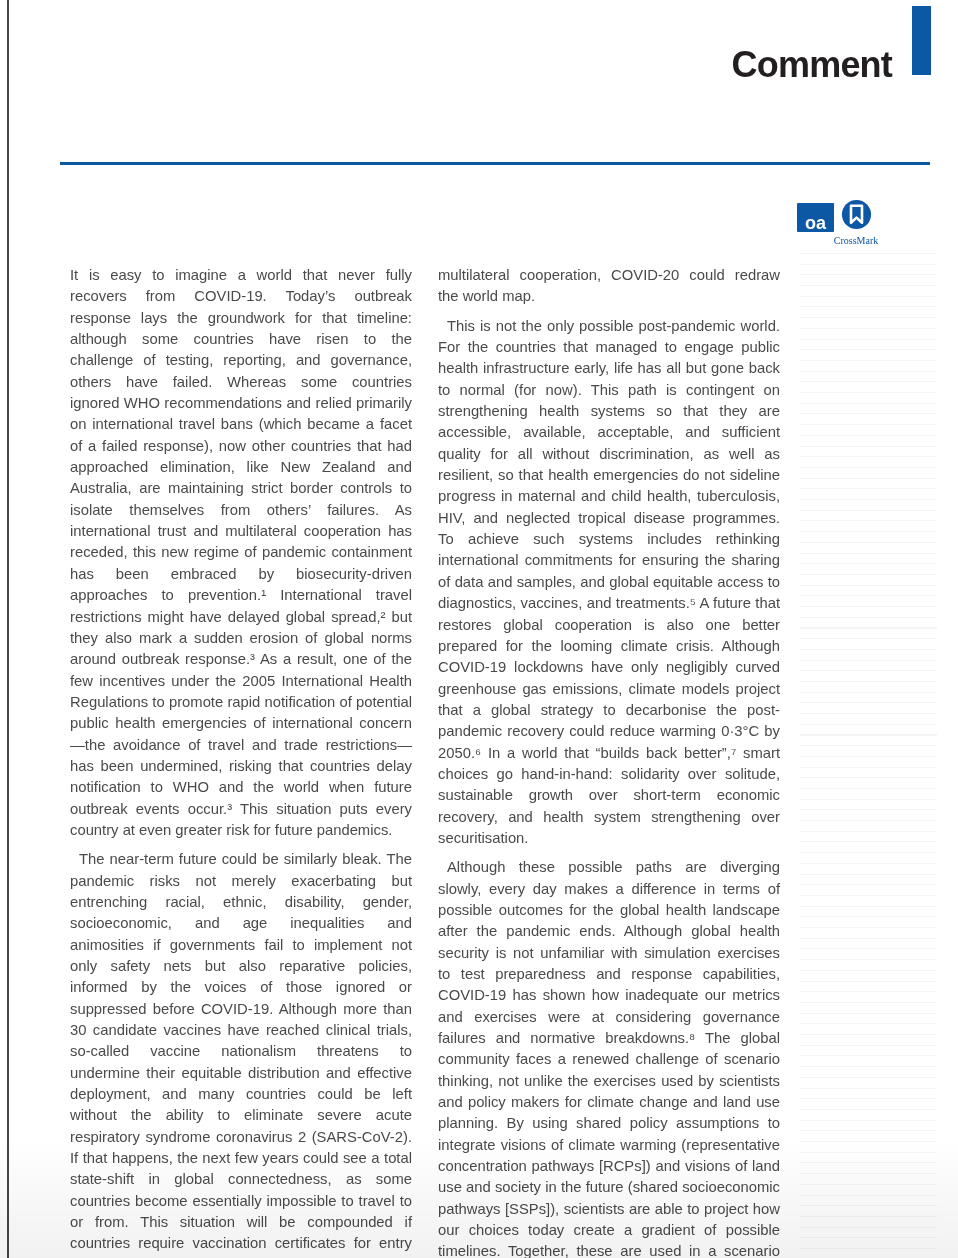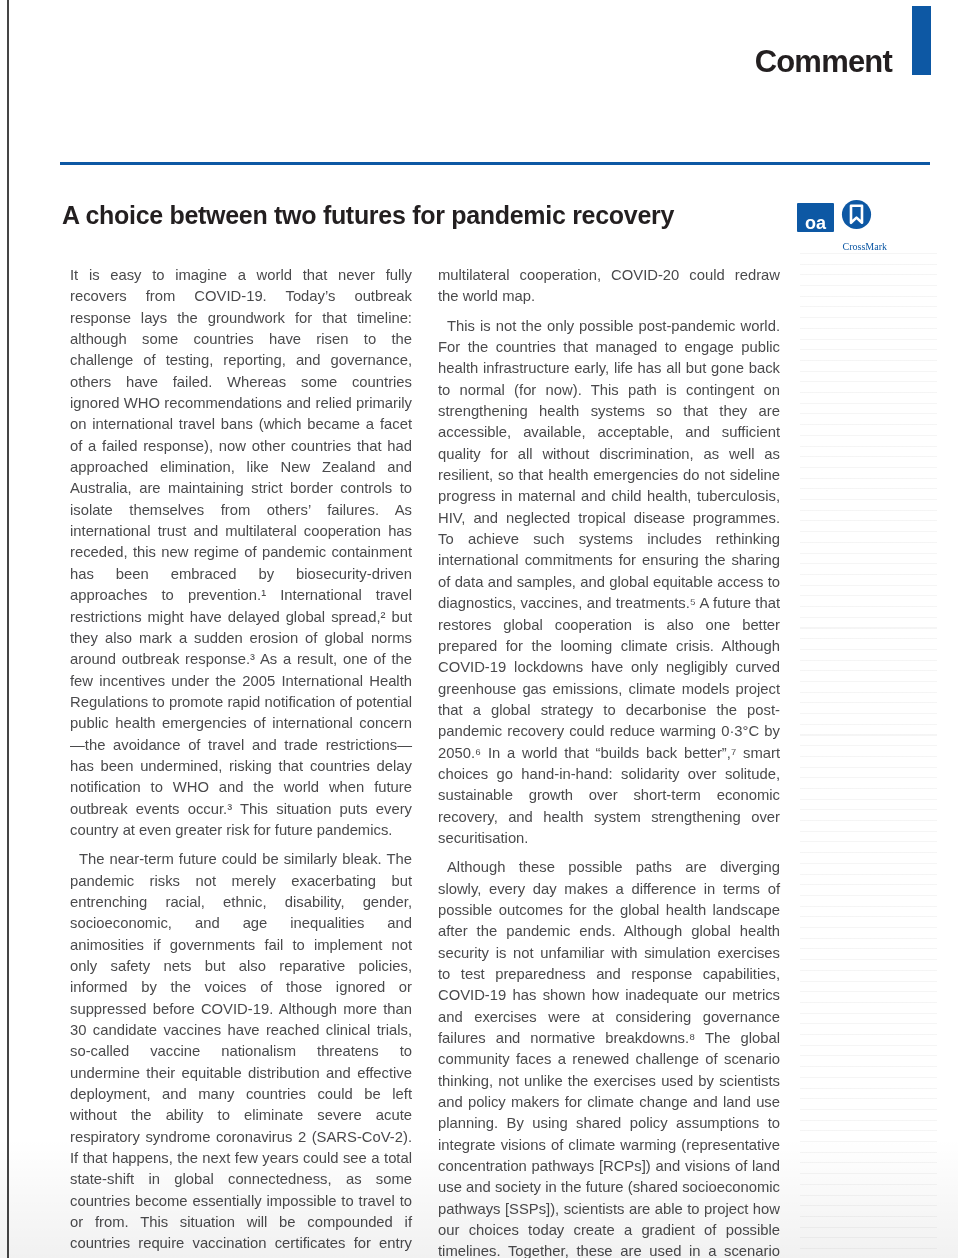--- a/index.html
+++ b/index.html
@@ -3,21 +3,21 @@
 <meta charset="utf-8">
 <style>
   html,body { margin:0; padding:0; background:#ffffff; }
   .page {
     position:relative; width:958px; height:1258px; background:#ffffff;
     overflow:hidden; font-family:"Liberation Sans","DejaVu Sans",sans-serif;
   }
   .edge-line { position:absolute; left:7px; top:0; width:2px; height:1258px; background:var(--edge,#454545); }
 
   .section-title {
-    position:absolute; top:44px; right:66px; font-size:31px; font-weight:700;
+    position:absolute; top:44px; right:66px; font-size:36px; font-weight:700;
     letter-spacing:-0.8px; color:var(--title,#231f20);
   }
   .corner-block { position:absolute; top:6px; right:27px; width:19px; height:69px; background:var(--accent,#0d58a4); }
 
   .rule { position:absolute; top:162px; left:60px; width:870px; height:3px; background:var(--accent,#0d58a4); }
 
   .title {
     position:absolute; top:201px; left:62px; width:700px; margin:0;
     font-size:25px; font-weight:700; letter-spacing:-0.3px; color:var(--title,#231f20);
   }
@@ -26,23 +26,22 @@
     position:absolute; left:797px; top:203px; width:37px; height:29px;
     background:var(--accent,#0d58a4); color:#ffffff; text-align:center;
     border-radius:1px; cursor:pointer;
   }
   .oa-abbr { display:block; font-size:18px; font-weight:700; line-height:17px; margin-top:12px; }
   .oa-label { display:block; font-size:4.5px; font-weight:700; letter-spacing:0.9px; line-height:6px; }
 
   .crossmark { position:absolute; left:825px; top:199px; width:62px; text-align:center; cursor:pointer; }
   .crossmark svg { display:block; margin:0 auto; }
   .crossmark-label {
-    display:block; margin-top:11px; font-size:10px; color:var(--accent,#0d58a4);
+    display:block; margin-top:5px; font-size:10px; color:var(--accent,#0d58a4);
     font-family:"Liberation Serif","DejaVu Serif",serif;
-    text-align:right;
   }
 
   .col {
     position:absolute; top:257px; width:358px; height:1001px; overflow:hidden;
     font-size:14.8px; line-height:21.35px; text-align:justify;
     color:var(--text,#4a4a4c);
   }
   .col-left { left:62px; }
   .col-right { left:430px; }
   .col p { margin:8px; padding:0; }
@@ -66,21 +65,20 @@
 
 <div class="page">
 
   <div class="edge-line"></div>
 
   <span class="section-title">Comment</span>
   <div class="corner-block"></div>
 
   <div class="rule"></div>
 
-  <h1 class="title">A choice between two futures for pandemic recovery</h1>
 
   <div class="oa-badge">
     <span class="oa-abbr">oa</span>
     <span class="oa-label">OPEN ACCESS</span>
   </div>
 
   <div class="crossmark">
     <span>
       <svg width="31" height="31" viewBox="0 0 31 31">
         <circle cx="15.5" cy="15.5" r="14.6" fill="#0d58a4"></circle>

